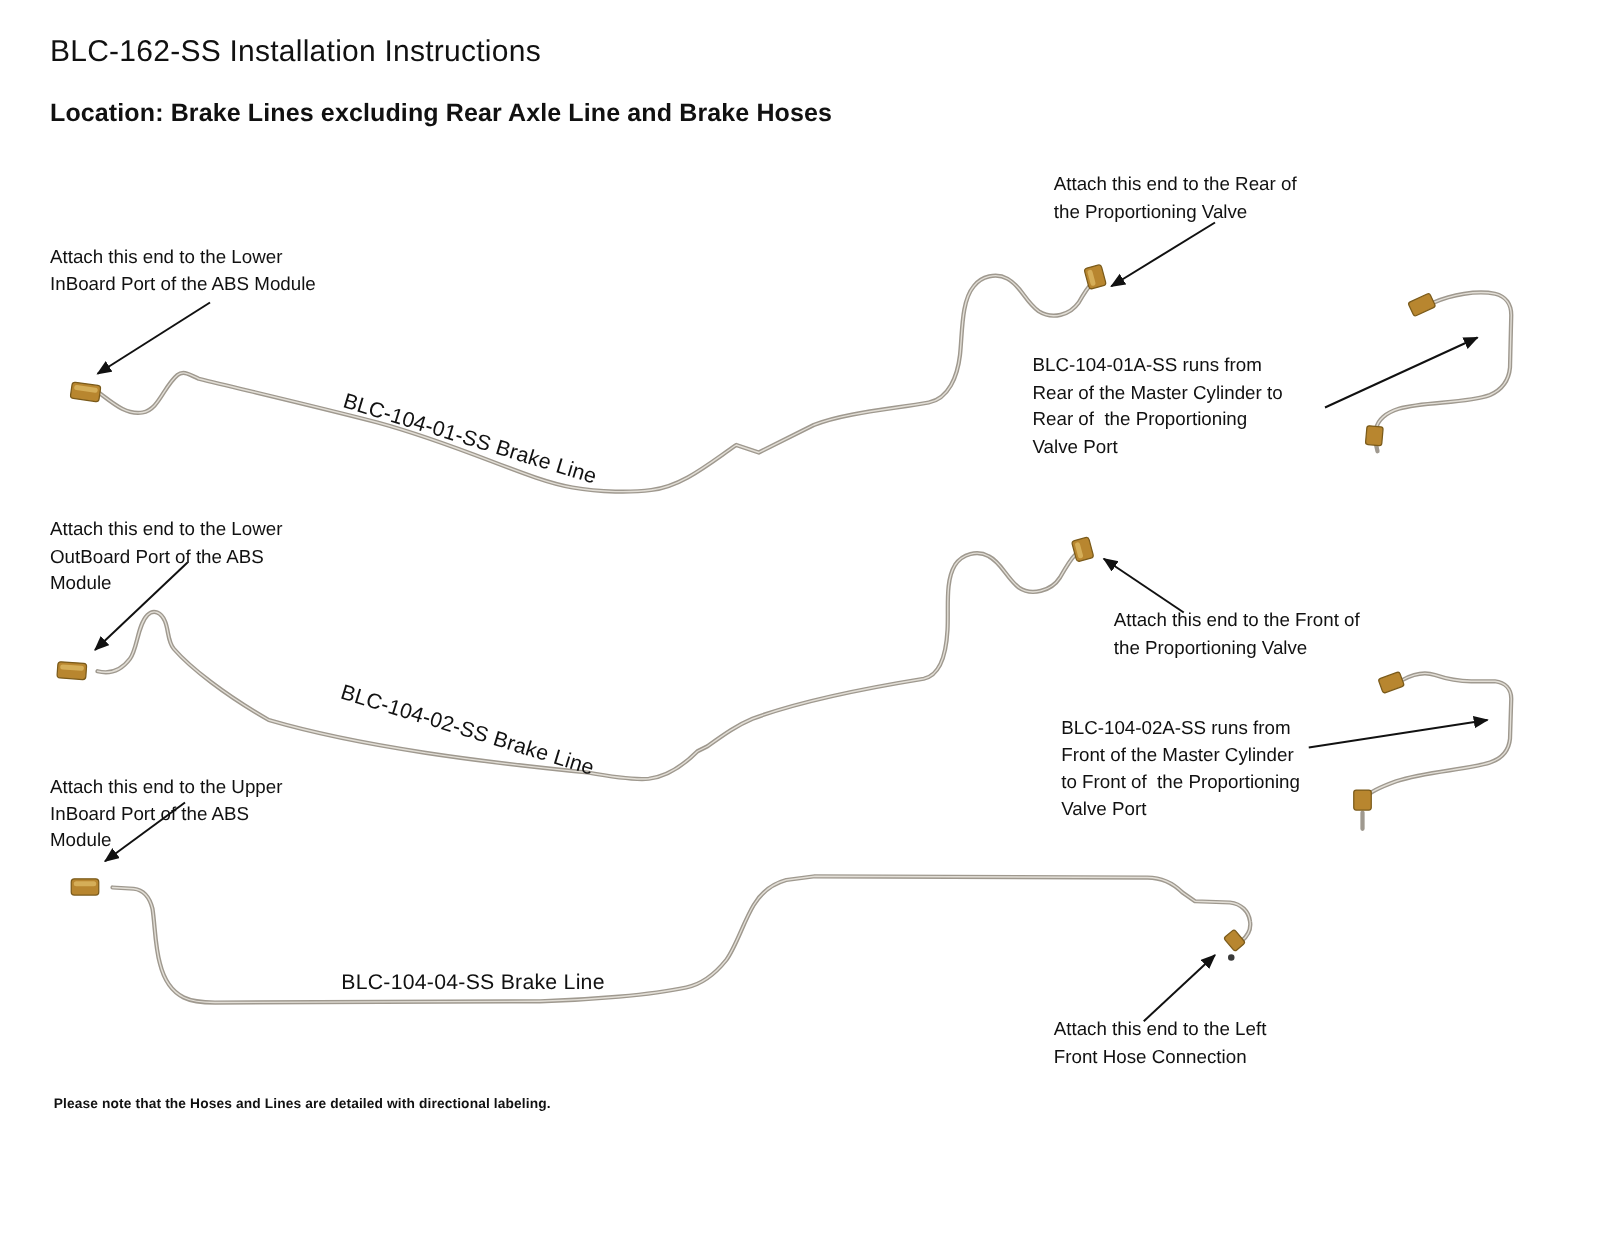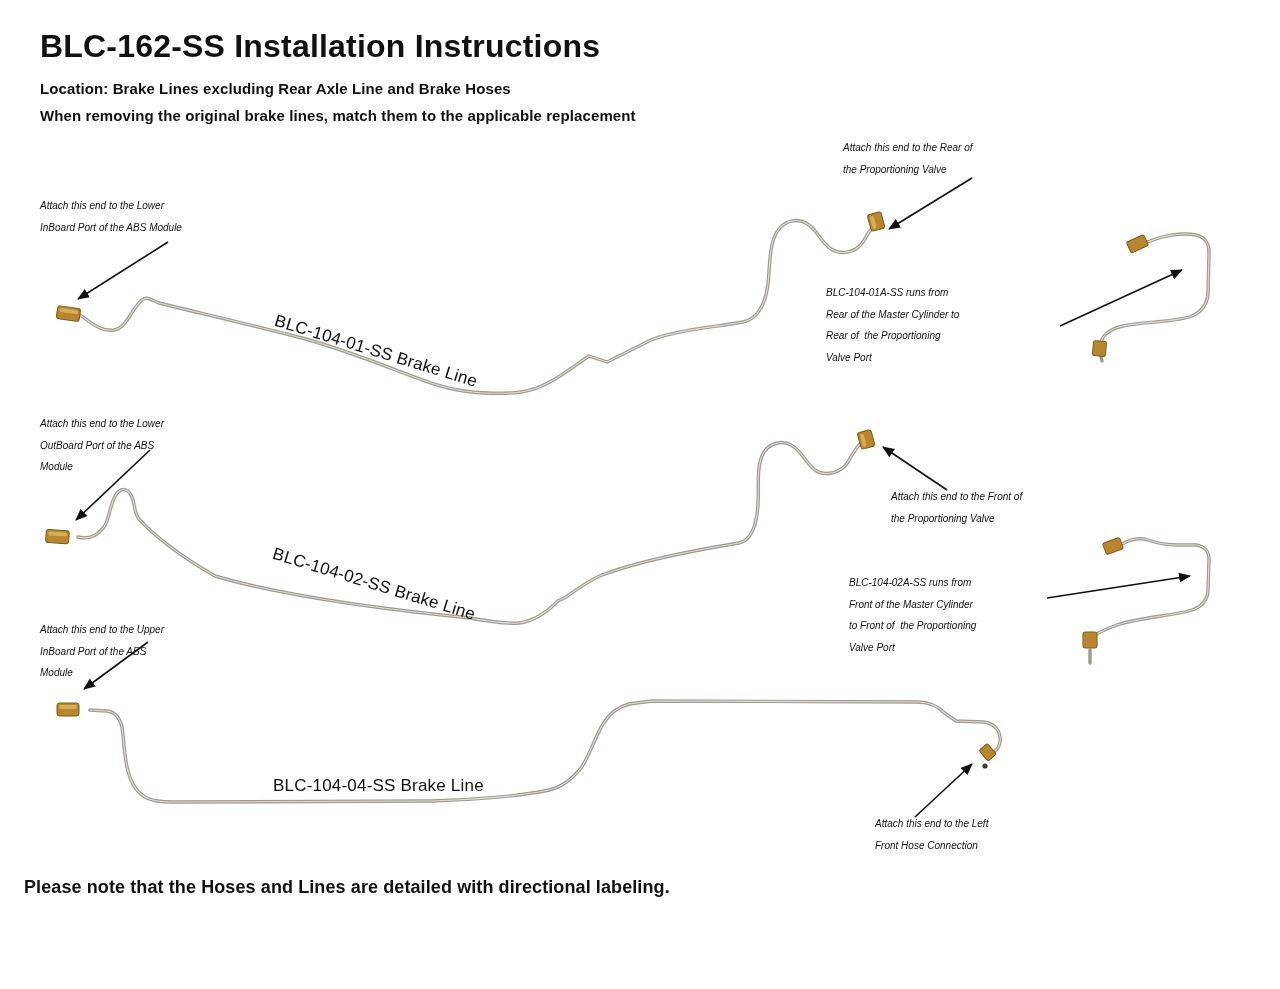--- a/index.html
+++ b/index.html
@@ -16,38 +16,37 @@
     width:1280px;height:989px;
     background:var(--paper);
     font-family:"Liberation Sans",sans-serif;
     color:var(--ink);
     overflow:hidden;
     margin:0 auto;
   }
   .abs{position:absolute;}
   .title{
     left:40px;top:28px;
-    font-size:32px;font-weight:bold;letter-spacing:.2px;
+    font-size:24px;font-weight:normal;letter-spacing:.2px;
   }
   .subtitle{
     left:40px;
-    font-size:15px;font-weight:bold;letter-spacing:.1px;
+    font-size:20px;font-weight:bold;letter-spacing:.1px;
   }
   .ann{
-    font-size:10px;line-height:21.5px;
+    font-size:15px;line-height:21.5px;
     white-space:pre-wrap;
-    font-style:italic;
   }
   .line-label{
     font-size:17px;letter-spacing:.2px;white-space:nowrap;
   }
   .rot{transform-origin:0 0;transform:rotate(17deg);}
   .footer{
-    left:24px;
-    font-size:18px;font-weight:bold;letter-spacing:.1px;
+    left:43px;
+    font-size:11px;font-weight:bold;letter-spacing:.1px;
   }
   svg{position:absolute;left:0;top:0;}
   .tube-base{fill:none;stroke:var(--tube_gray);stroke-width:3.4;stroke-linecap:round;stroke-linejoin:round;}
   .tube-hi{fill:none;stroke:var(--tube_highlight);stroke-width:1.1;stroke-linecap:round;stroke-linejoin:round;}
   .fitting{fill:var(--brass);stroke:var(--brass_dark);stroke-width:1;}
   .fitting-hi{fill:#dcb863;opacity:.8;}
   .arrow{stroke:var(--ink);stroke-width:1.6;fill:none;}
   .ah{fill:var(--ink);}
 </style>
 </head>
@@ -130,21 +129,20 @@
     <line class="arrow" marker-end="url(#ah)" x1="1060" y1="326" x2="1182" y2="270"></line>
     <line class="arrow" marker-end="url(#ah)" x1="150" y1="450" x2="76" y2="520"></line>
     <line class="arrow" marker-end="url(#ah)" x1="947" y1="490" x2="883" y2="447"></line>
     <line class="arrow" marker-end="url(#ah)" x1="1047" y1="598" x2="1190" y2="576"></line>
     <line class="arrow" marker-end="url(#ah)" x1="148" y1="642" x2="84" y2="689"></line>
     <line class="arrow" marker-end="url(#ah)" x1="915" y1="817" x2="972" y2="764"></line>
   </svg>
 
   <div class="abs title">BLC-162-SS Installation Instructions</div>
   <div class="abs subtitle" style="top:80px;">Location: Brake Lines excluding Rear Axle Line and Brake Hoses</div>
-  <div class="abs subtitle" style="top:107px;">When removing the original brake lines, match them to the applicable replacement</div>
 
   <div class="abs ann" style="left:843px;top:137px;">Attach this end to the Rear of
 the Proportioning Valve</div>
   <div class="abs ann" style="left:40px;top:195px;">Attach this end to the Lower
 InBoard Port of the ABS Module</div>
   <div class="abs ann" style="left:826px;top:282px;">BLC-104-01A-SS runs from
 Rear of the Master Cylinder to
 Rear of  the Proportioning
 Valve Port</div>
   <div class="abs ann" style="left:40px;top:413px;">Attach this end to the Lower
@@ -152,21 +150,21 @@
 Module</div>
   <div class="abs ann" style="left:843px;top:486px;margin-left:48px;">Attach this end to the Front of
 the Proportioning Valve</div>
   <div class="abs ann" style="left:849px;top:572px;">BLC-104-02A-SS runs from
 Front of the Master Cylinder
 to Front of  the Proportioning
 Valve Port</div>
   <div class="abs ann" style="left:40px;top:603px;margin-top:16px;">Attach this end to the Upper
 InBoard Port of the ABS
 Module</div>
-  <div class="abs ann" style="left:843px;top:813px;margin-left:32px;">Attach this end to the Left
+  <div class="abs ann" style="left:843px;top:813px;">Attach this end to the Left
 Front Hose Connection</div>
 
   <div class="abs line-label rot" style="left:278px;top:311px;">BLC-104-01-SS Brake Line</div>
   <div class="abs line-label rot" style="left:276px;top:544px;">BLC-104-02-SS Brake Line</div>
   <div class="abs line-label" style="left:273px;top:776px;">BLC-104-04-SS Brake Line</div>
 
   <div class="abs footer" style="top:877px;">Please note that the Hoses and Lines are detailed with directional labeling.</div>
 
 </div>
 

